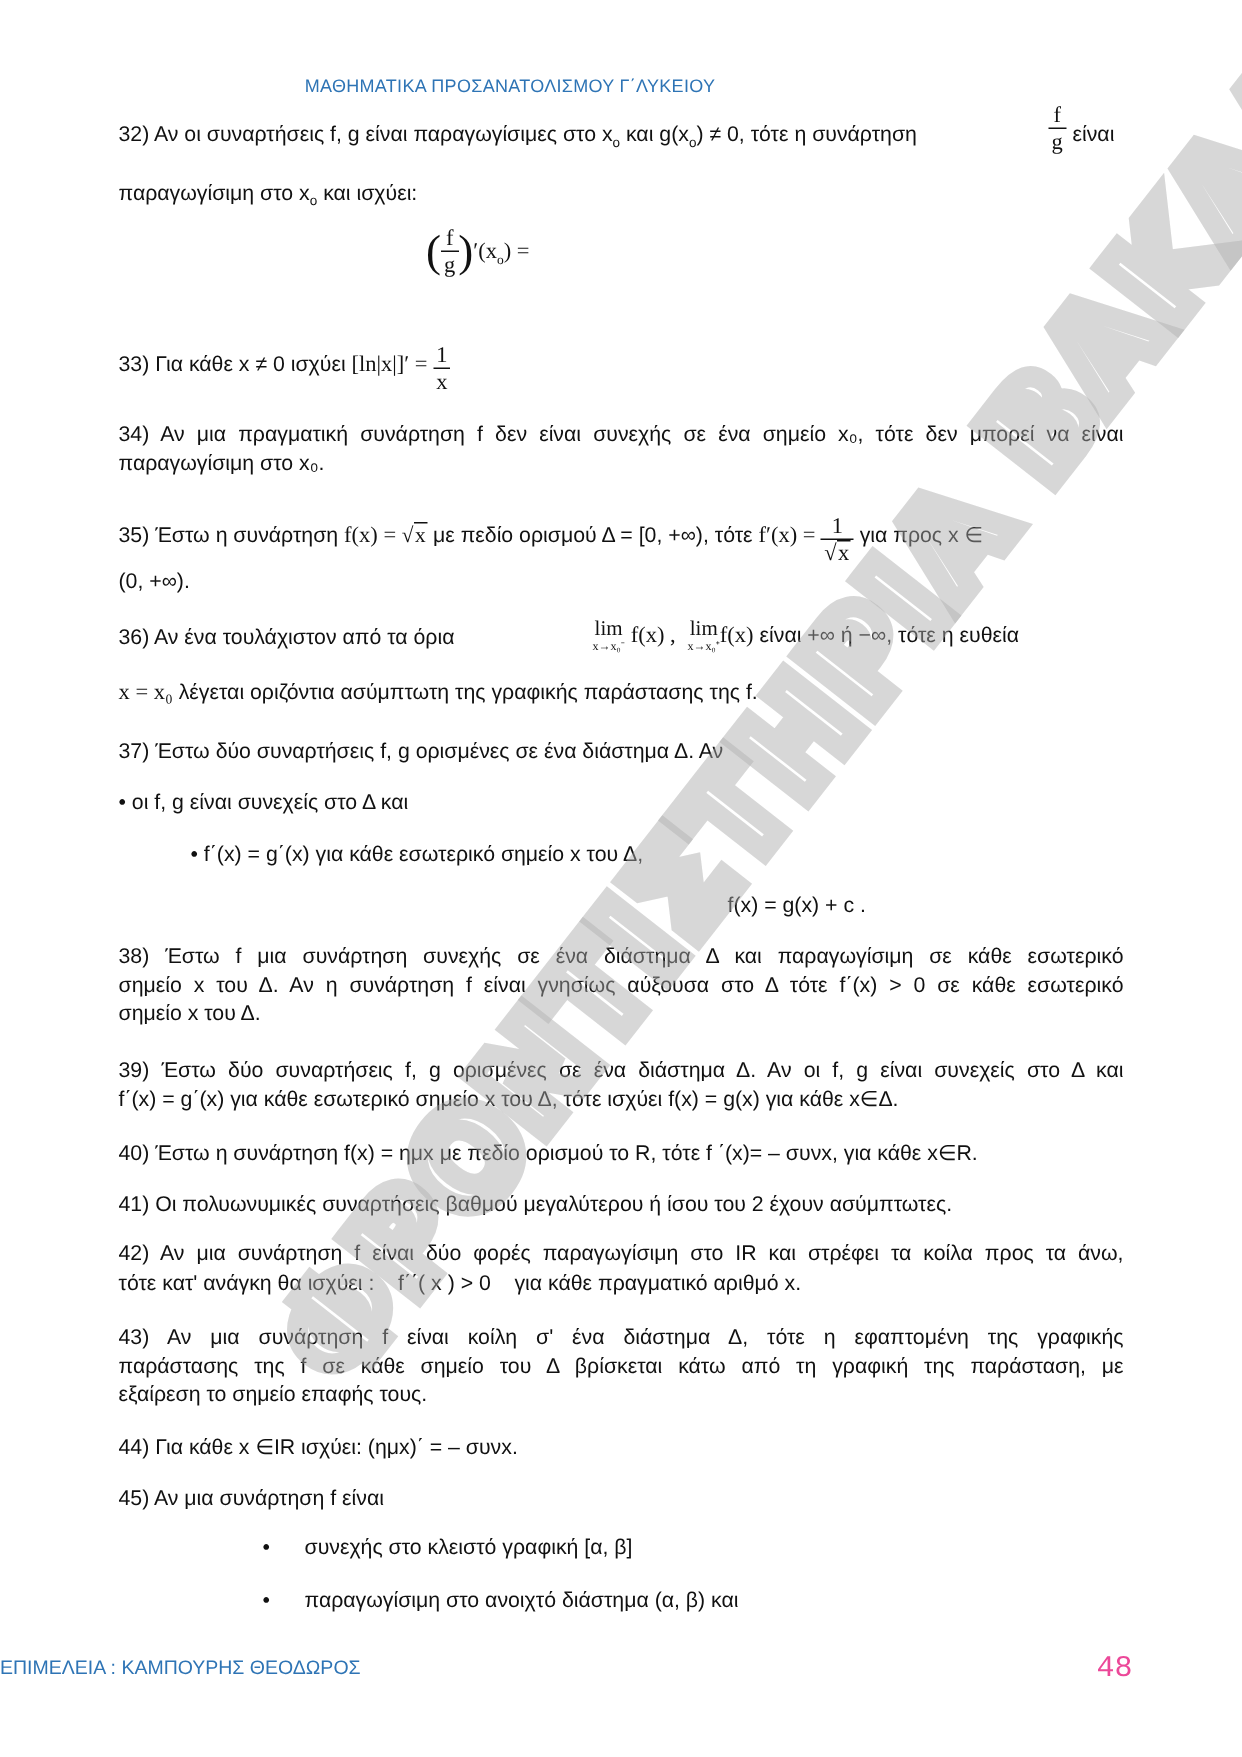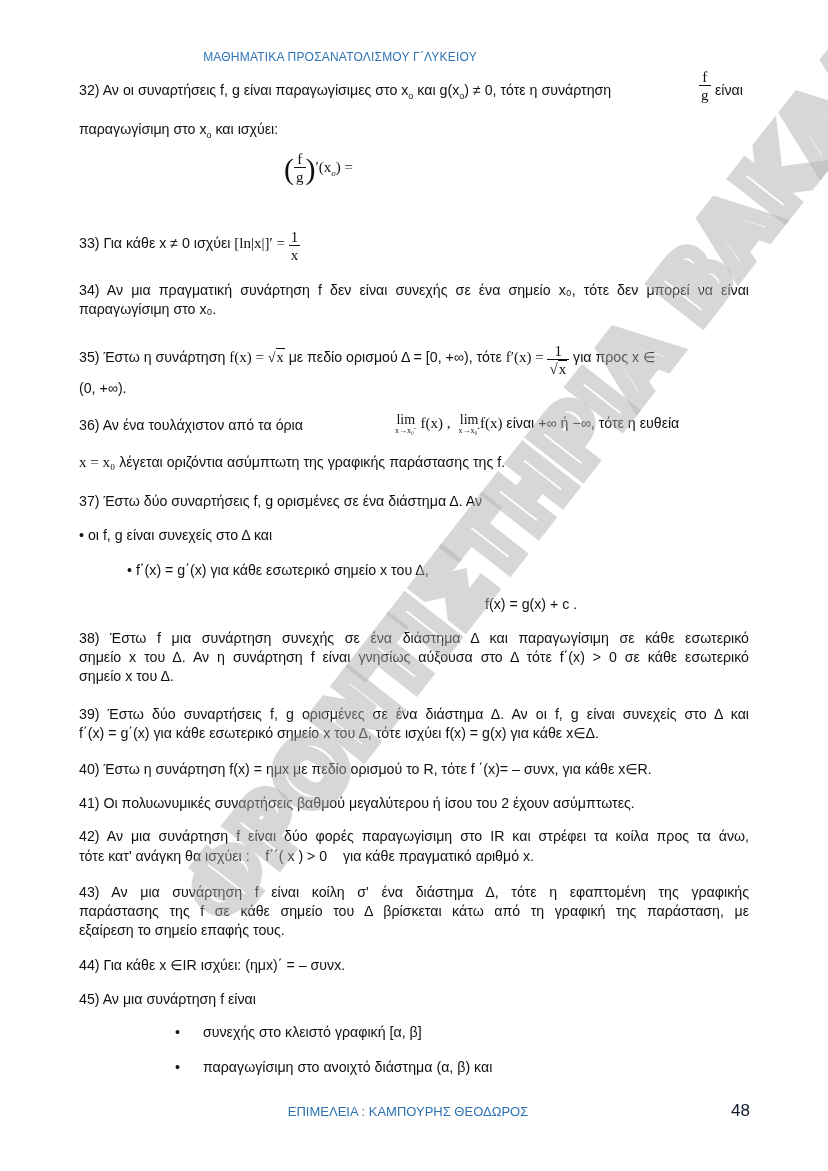--- a/index.html
+++ b/index.html
@@ -17,26 +17,26 @@
   .p.just-last { text-align-last: justify; }
   .math { font-family: "Liberation Serif", serif; font-size: 15px; }
   .frac { display: inline-block; vertical-align: middle; text-align: center; line-height: 1; }
   .frac .num { display: block; padding: 0 2px; }
   .frac .den { display: block; border-top: 1px solid #111; padding: 2px 2px 0; }
   sub { font-size: 9px; }
   .bullet-list { position: absolute; left: 96px; }
   .bullet-item { position: absolute; left: 0; white-space: nowrap; }
   .bullet-dot { display: inline-block; width: 28px; }
   .footer {
-    position: absolute; top: 1104px; left: 0; width: 816px; text-align: center;
+    position: absolute; top: 1104px; left: 0; width: 816px; text-align: left;
     color: #2e74b5; font-size: 13px;
   }
   .page-number {
-    position: absolute; top: 1101px; left: 731px; font-family: Liberation Sans, sans-serif;
-    font-size: 17px; color: #0f172a;
+    position: absolute; top: 1101px; left: 731px; font-family: Liberation Mono, monospace;
+    font-size: 20px; color: #ec4899;
   }
   .watermark {
     position: absolute; left: 60px; top: 560px; width: 760px; text-align: center;
     transform: rotate(-52deg); transform-origin: center center;
     font-family: "DejaVu Sans", sans-serif; font-size: 84px; font-weight: bold;
     color: transparent; -webkit-text-stroke: 14px rgba(170,170,170,0.55);
     letter-spacing: 2px; pointer-events: none; white-space: nowrap; opacity: 0.85;
   }
   .big-paren { font-size: 30px; vertical-align: middle; font-family: "Liberation Serif", serif; font-weight: 300; }
   .lim { display: inline-block; vertical-align: middle; text-align: center; line-height: 1; font-family: "Liberation Serif", serif; }

